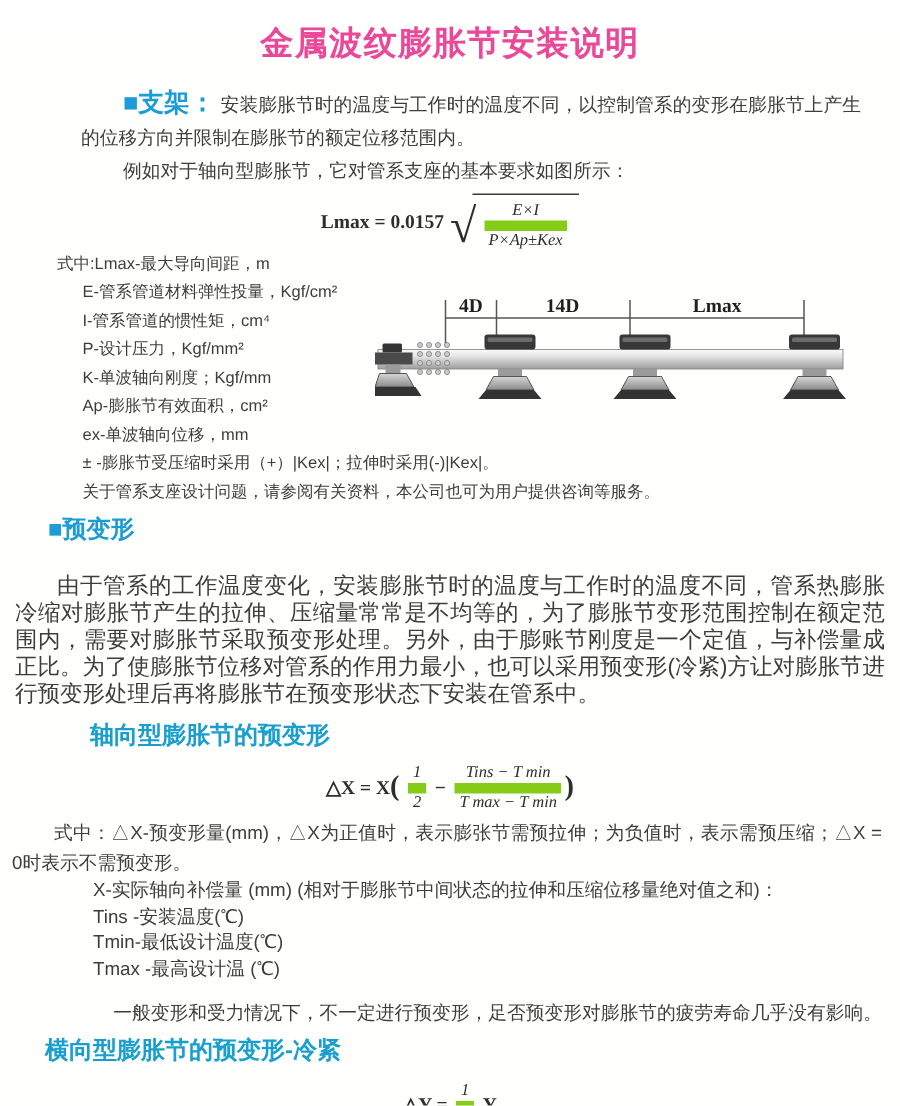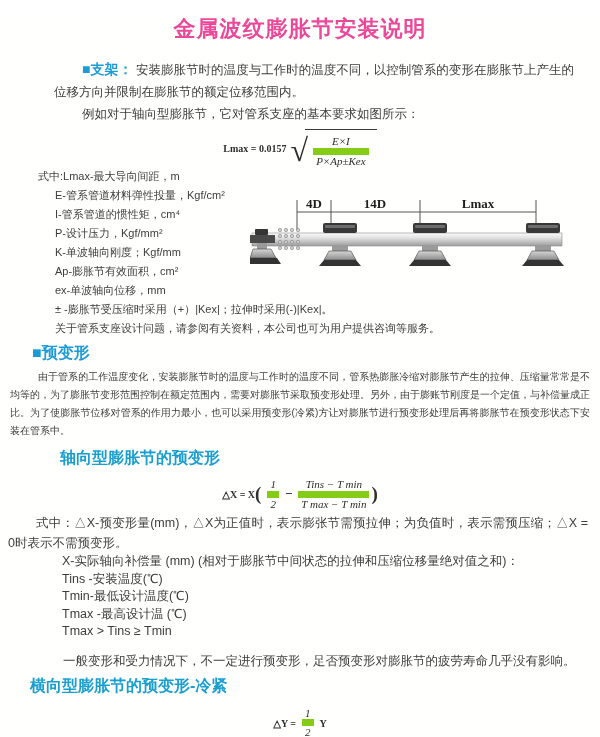--- a/index.html
+++ b/index.html
@@ -12,27 +12,27 @@
 
   h1.title {
     margin:14px 0 14px; text-align:center;
     font-size:22px; font-weight:bold; color:#ec4899; letter-spacing:1px;
   }
 
   .sec1-para {
     margin:0 26px 0 54px; font-size:12.5px; line-height:22px;
     text-indent:28px; text-align:justify;
   }
-  .sec-head { font-size:14px; font-weight:bold; color:#1b9cd6; }
+  .sec-head { font-size:17px; font-weight:bold; color:#1b9cd6; }
   .sec1-para2 { margin:0 26px 0 54px; font-size:12.5px; line-height:22px; text-indent:28px; }
 
   
   .formula { text-align:center; font-family:"Liberation Serif", serif; color:#2e2e2e; }
   .formula.lmax { margin:4px 0 2px; height:36px; line-height:36px; }
-  .f-lhs { font-weight:bold; font-size:10px; font-style:normal; }
+  .f-lhs { font-weight:bold; font-size:13px; font-style:normal; }
   .frac {
     display:inline-flex; flex-direction:column; vertical-align:middle;
     text-align:center; font-style:italic; font-size:11px; line-height:1.15;
     margin:0 2px;
   }
   .frac .den { border-top:7px solid #84cc16; }
   .frac .num, .frac .den { padding:0 3px; }
   .sqrt { display:inline-flex; align-items:center; vertical-align:middle; }
   .sqrt .rad { font-size:32px; line-height:30px; font-weight:400; margin-right:-3px; transform:translateY(1px); }
   .sqrt .body { border-top:1.5px solid #3a3a3a; padding:2px 6px 0; }
@@ -45,35 +45,35 @@
   .defs { margin:2px 0 0 38px; font-size:11px; line-height:19px; }
   .defs .pad { padding-left:17px; }
 
   
   .diagram { position:absolute; left:250px; top:182px; width:345px; height:100px; }
   .diagram svg { width:100%; height:100%; }
   .dim-label { font-family:"Liberation Serif", serif; font-weight:bold; font-size:13px; fill:#1f1f1f; }
 
   .h2-pre { margin:5px 0 0 32px; font-size:16px; font-weight:bold; color:#1b9cd6; }
   .pre-para {
-    margin:4px 10px 0 10px; font-size:10px; line-height:18px;
+    margin:18px 10px 0 10px; font-size:15px; line-height:18px;
     text-indent:28px; text-align:justify;
   }
 
   .h3-blue { font-size:16px; font-weight:bold; color:#189fd0; }
   .h3-axial { margin:8px 0 0 60px; }
   .h3-lateral { margin:5px 0 0 30px; }
 
   .axial-para {
     margin:4px 12px 0 8px; font-size:12.5px; line-height:20px;
     text-indent:28px; text-align:justify;
   }
   .axial-items { margin:0 0 12px 62px; font-size:12.5px; }
   .axial-items div { line-height:17.6px; }
-  .axial-note { margin:0 12px 0 38px; font-size:12.5px; line-height:17.6px; text-indent:25px; }
+  .axial-note { margin:0 12px 0 38px; font-size:12.5px; line-height:17.6px; text-indent:25px;text-align:right; }
 
   .lateral-item { margin:12px 12px 0 38px; font-size:12.5px; line-height:18px; text-indent:10px; }
 </style>
 </head>
 <body>
 
 <div class="page">
 
   <h1 class="title">金属波纹膨胀节安装说明</h1>
 
@@ -202,21 +202,20 @@
     </span><span class="f-paren">)</span>
   </div>
 
   <div class="axial-para">式中：△X-预变形量(mm)，△X为正值时，表示膨张节需预拉伸；为负值时，表示需预压缩；△X = 0时表示不需预变形。</div>
 
   <div class="axial-items">
     <div>X-实际轴向补偿量 (mm) (相对于膨胀节中间状态的拉伸和压缩位移量绝对值之和)：</div>
     <div>Tins -安装温度(℃)</div>
     <div>Tmin-最低设计温度(℃)</div>
     <div>Tmax -最高设计温 (℃)</div>
-    <div>Tmax &gt; Tins ≥ Tmin</div>
   </div>
   <div class="axial-note">一般变形和受力情况下，不一定进行预变形，足否预变形对膨胀节的疲劳寿命几乎没有影响。</div>
 
   <div class="h3-blue h3-lateral">横向型膨胀节的预变形-冷紧</div>
 
   <div class="formula dy">
     <span class="f-lhs">△Y =</span>
     <span class="frac">
       <span class="num">1</span>
       <span class="den">2</span>

